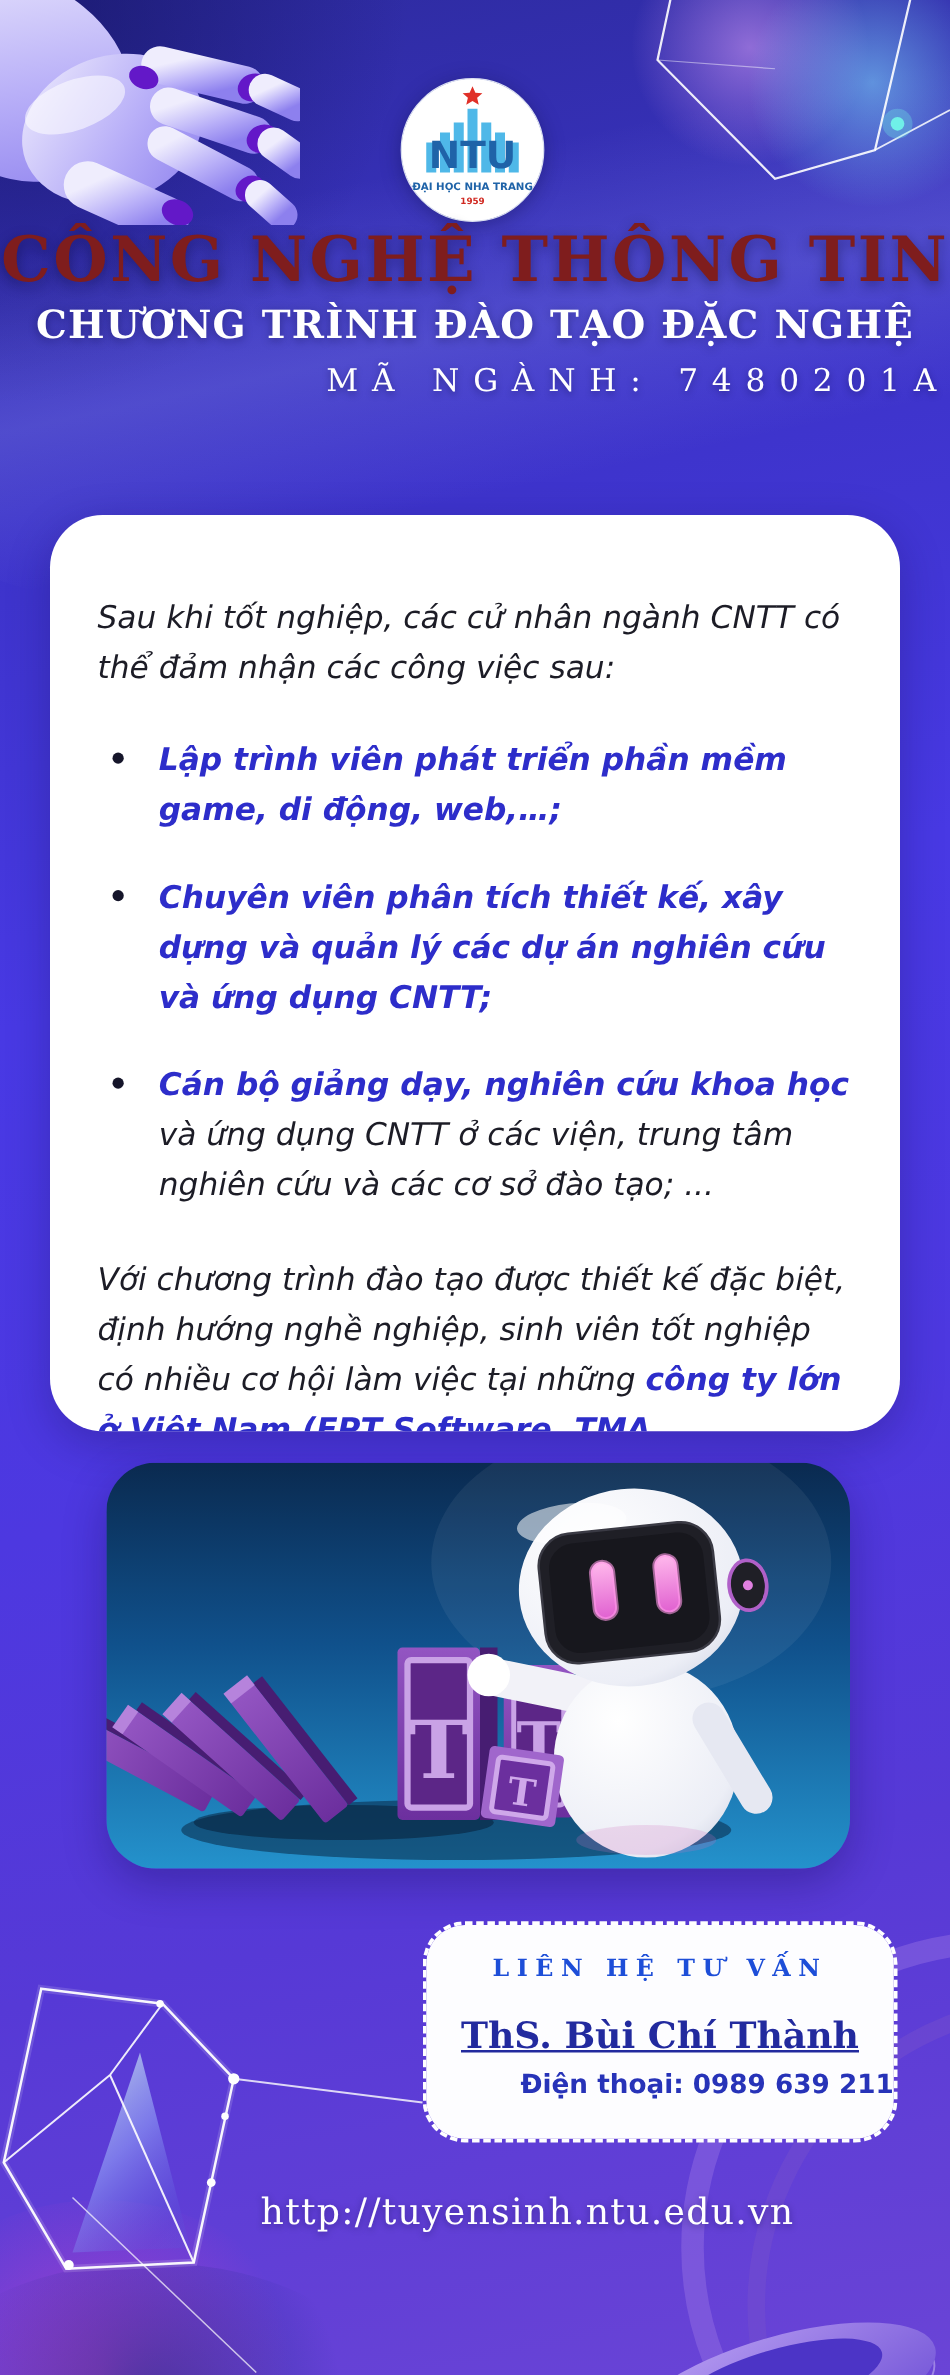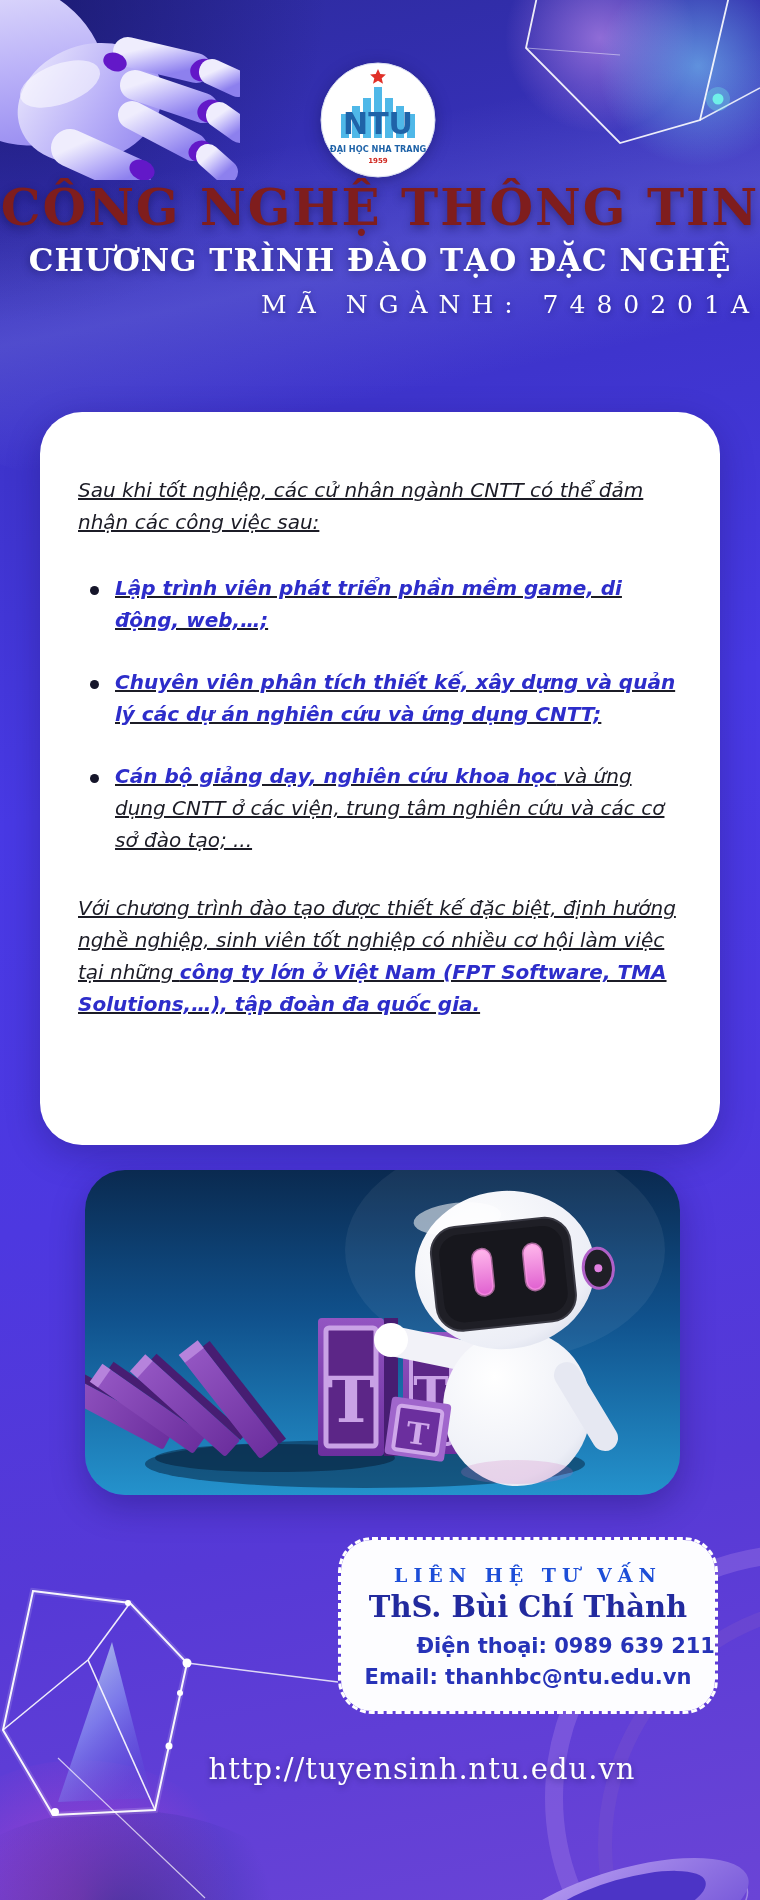--- a/index.html
+++ b/index.html
@@ -35,37 +35,37 @@
     text-shadow:0 2px 8px rgba(10,10,60,.4);}
   .code{position:absolute;top:290px;left:0;width:760px;text-align:right;color:#fff;
     font-family:"DejaVu Serif",serif;font-weight:400;font-size:25px;letter-spacing:11px;
     text-shadow:0 2px 6px rgba(10,10,60,.4);}
 
   .card1{position:absolute;left:40px;top:412px;width:680px;height:733px;background:#ffffff;
     border-radius:42px;box-sizing:border-box;padding:34px 38px 0 38px;overflow:hidden;
     box-shadow:0 10px 34px rgba(18,10,80,.28);}
   .card1 h2{margin:4px 0 0 0;font-family:"DejaVu Serif",serif;font-weight:700;font-size:30px;
     letter-spacing:1.5px;color:#2724b8;}
-  .body-text{font-family:"DejaVu Sans",sans-serif;font-style:italic;font-size:20px;line-height:1.6;color:#1c1c26;text-decoration:underline;}
+  .body-text{font-family:"DejaVu Sans",sans-serif;font-style:italic;font-size:25px;line-height:1.6;color:#1c1c26;}
   .intro{margin-top:28px;}
   .bullets{list-style:none;margin:34px 0 0 0;padding:0 0 0 12px;display:flex;flex-direction:column;gap:30px;}
-  .bullets li{display:flex;gap:16px;}
+  .bullets li{display:flex;gap:28px;}
   .dot{width:9px;height:9px;border-radius:50%;background:#15152a;margin-top:14px;flex-shrink:0;}
   .hl{color:#2d2dca;font-weight:bold;}
   .plain{color:#1c1c26;font-weight:normal;}
   .outro{margin-top:36px;}
 
   .robot-card{position:absolute;left:85px;top:1170px;width:595px;height:325px;border-radius:40px;
     overflow:hidden;box-shadow:0 12px 34px rgba(18,10,80,.32);}
 
   .contact-card{position:absolute;left:338px;top:1537px;width:380px;height:177px;background:#fdfdff;
     background-clip:padding-box;border:3px dashed #ffffff;border-radius:34px;box-sizing:border-box;
     text-align:center;padding-top:24px;}
   .contact-heading{font-family:"DejaVu Serif",serif;font-weight:700;font-size:19px;letter-spacing:6px;color:#1d4ed8;}
-  .contact-name{margin-top:4px;font-family:"DejaVu Serif",serif;font-weight:700;font-size:29px;color:#222a9e;}
+  .contact-name{margin-top:25px;font-family:"DejaVu Serif",serif;font-weight:700;font-size:29px;color:#222a9e;text-decoration:underline;}
   .contact-phone{margin-top:10px;font-family:"DejaVu Sans",sans-serif;font-weight:700;font-size:21px;color:#2733b8;text-align:right;}
   .contact-email{margin-top:7px;font-family:"DejaVu Sans",sans-serif;font-weight:700;font-size:21px;color:#2733b8;}
 
   .footer-url{position:absolute;top:1752px;left:0;width:760px;text-align:center;color:#fff;
     font-family:"DejaVu Serif",serif;font-size:29px;letter-spacing:1px;
     text-shadow:0 2px 6px rgba(10,10,60,.4);padding-left:42px;}
 </style>
 </head>
 <body>
 
@@ -251,21 +251,20 @@
     <rect x="-22" y="-42" width="44" height="44" rx="3" fill="#6b2f9e" stroke="#cfa8ea" stroke-width="4"></rect>
     <text x="0" y="-6" text-anchor="middle" font-family="DejaVu Serif, serif" font-weight="bold" font-size="30" fill="#cfa8ea">T</text>
   </g>
 </svg>
 </div>
 
 <div class="contact-card">
   <div class="contact-heading">LIÊN HỆ TƯ VẤN</div>
   <div class="contact-name">ThS. Bùi Chí Thành</div>
   <div class="contact-phone">Điện thoại: 0989 639 211</div>
-  <div class="contact-email">Email: thanhbc@ntu.edu.vn</div>
 </div>
 
 <svg class="deco" style="left:0;top:1580px" width="360" height="320" viewBox="0 0 360 320">
   <defs>
     <linearGradient id="triG" x1="0" y1="0" x2="0.6" y2="1">
       <stop offset="0" stop-color="rgba(226,255,238,0.85)"></stop>
       <stop offset="0.55" stop-color="rgba(150,170,250,0.55)"></stop>
       <stop offset="1" stop-color="rgba(90,90,220,0.2)"></stop>
     </linearGradient>
   </defs>

